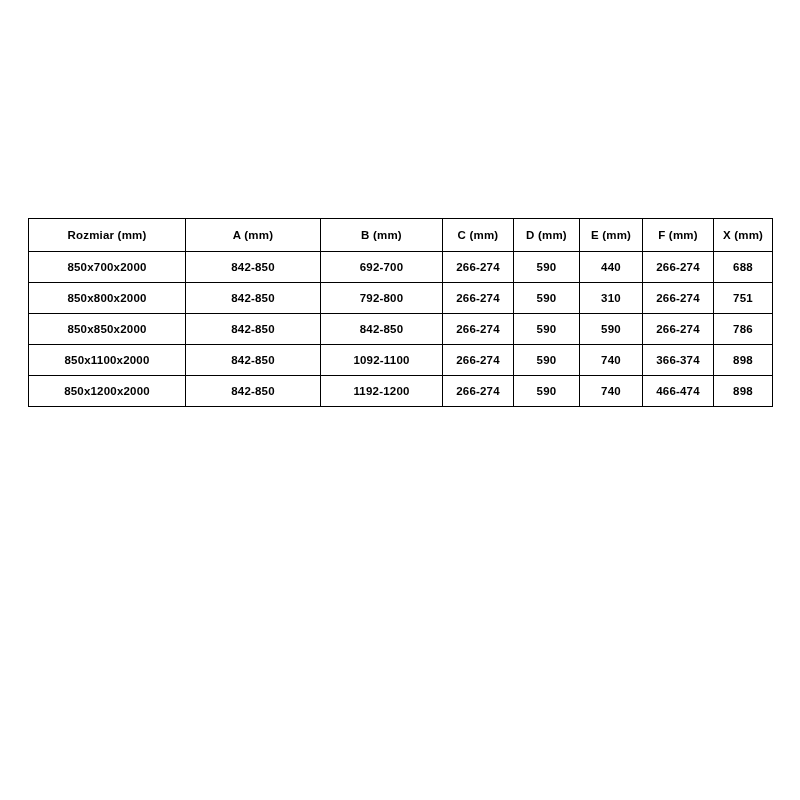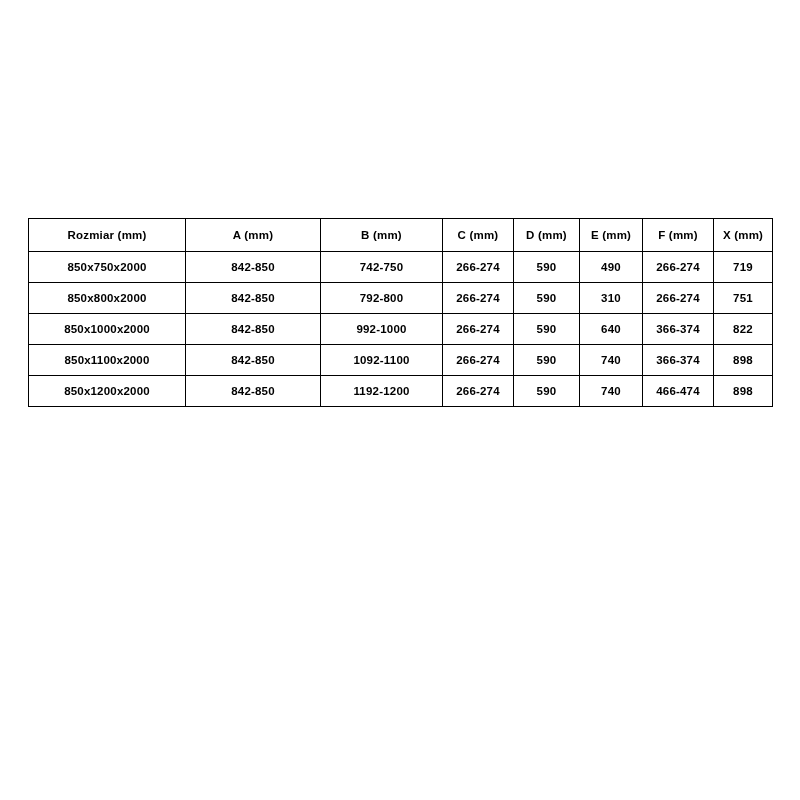--- a/index.html
+++ b/index.html
@@ -78,48 +78,48 @@
         <th>B (mm)</th>
         <th>C (mm)</th>
         <th>D (mm)</th>
         <th>E (mm)</th>
         <th>F (mm)</th>
         <th>X (mm)</th>
       </tr>
     </thead>
     <tbody>
       <tr>
-        <td>850x750x2000</td>
+        <td>850x700x2000</td>
         <td>842-850</td>
-        <td>742-750</td>
+        <td>692-700</td>
         <td>266-274</td>
         <td>590</td>
-        <td>490</td>
+        <td>440</td>
         <td>266-274</td>
-        <td>719</td>
+        <td>688</td>
       </tr>
       <tr>
         <td>850x800x2000</td>
         <td>842-850</td>
         <td>792-800</td>
         <td>266-274</td>
         <td>590</td>
         <td>310</td>
         <td>266-274</td>
         <td>751</td>
       </tr>
       <tr>
-        <td>850x1000x2000</td>
+        <td>850x850x2000</td>
         <td>842-850</td>
-        <td>992-1000</td>
+        <td>842-850</td>
         <td>266-274</td>
         <td>590</td>
-        <td>640</td>
-        <td>366-374</td>
-        <td>822</td>
+        <td>590</td>
+        <td>266-274</td>
+        <td>786</td>
       </tr>
       <tr>
         <td>850x1100x2000</td>
         <td>842-850</td>
         <td>1092-1100</td>
         <td>266-274</td>
         <td>590</td>
         <td>740</td>
         <td>366-374</td>
         <td>898</td>

